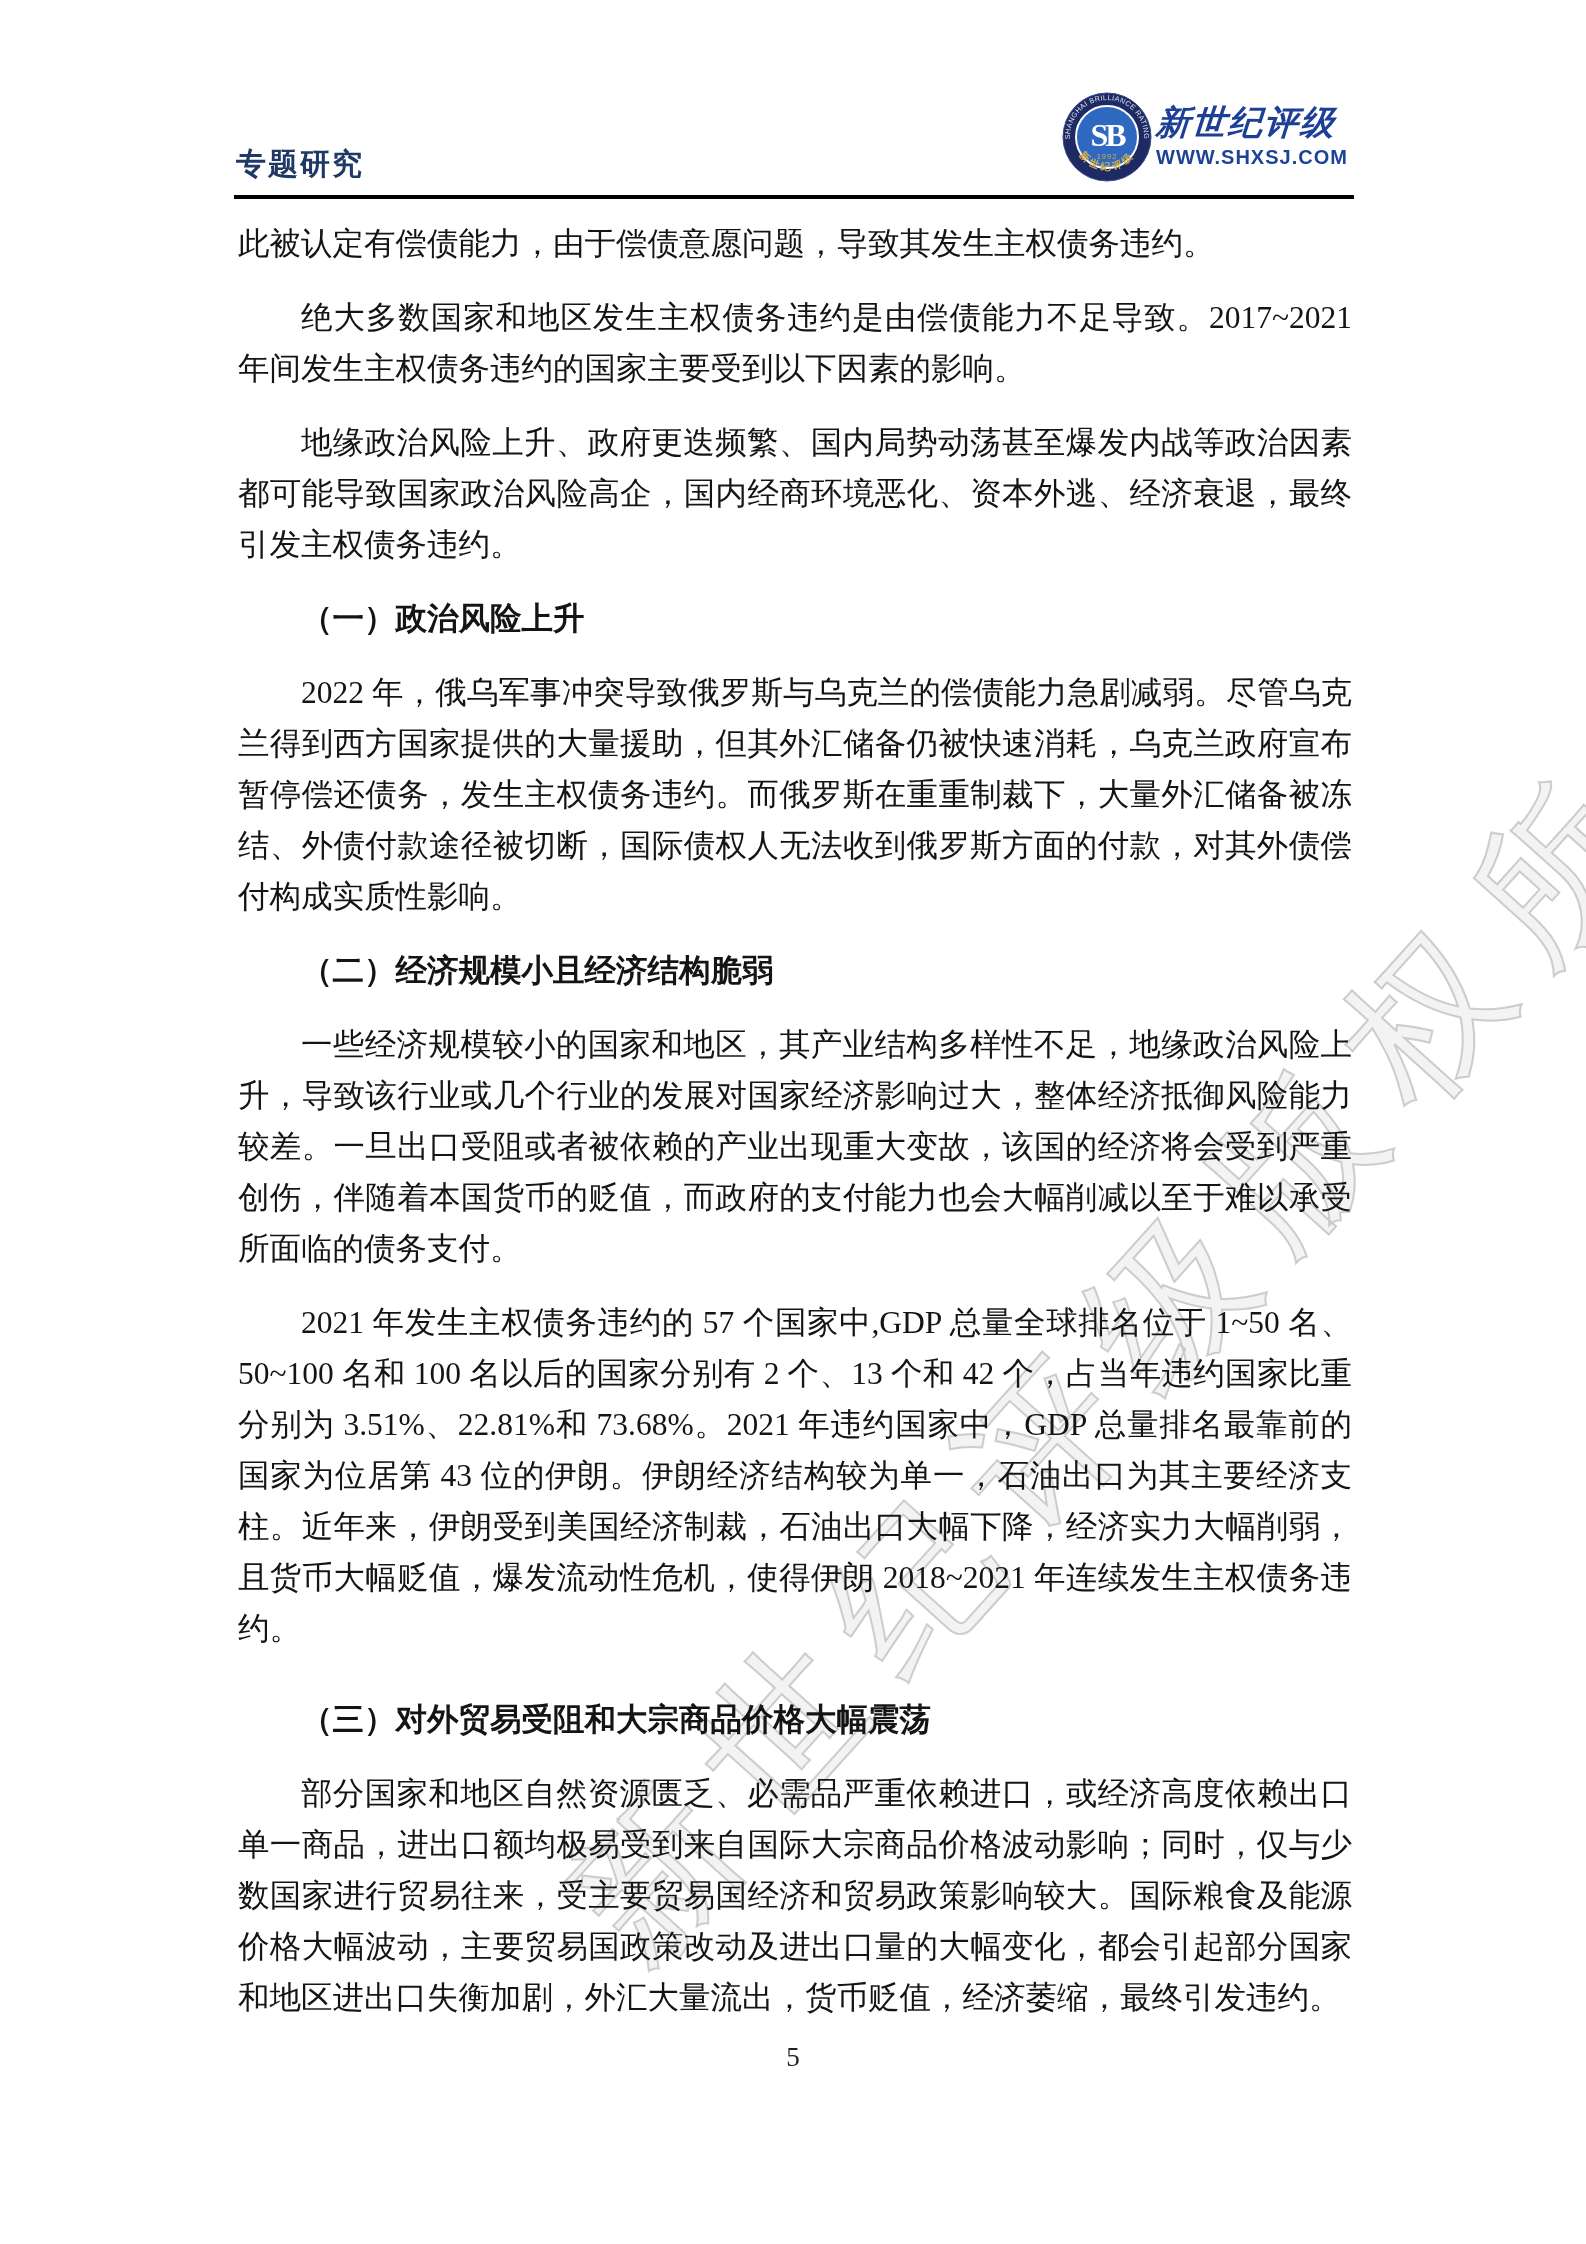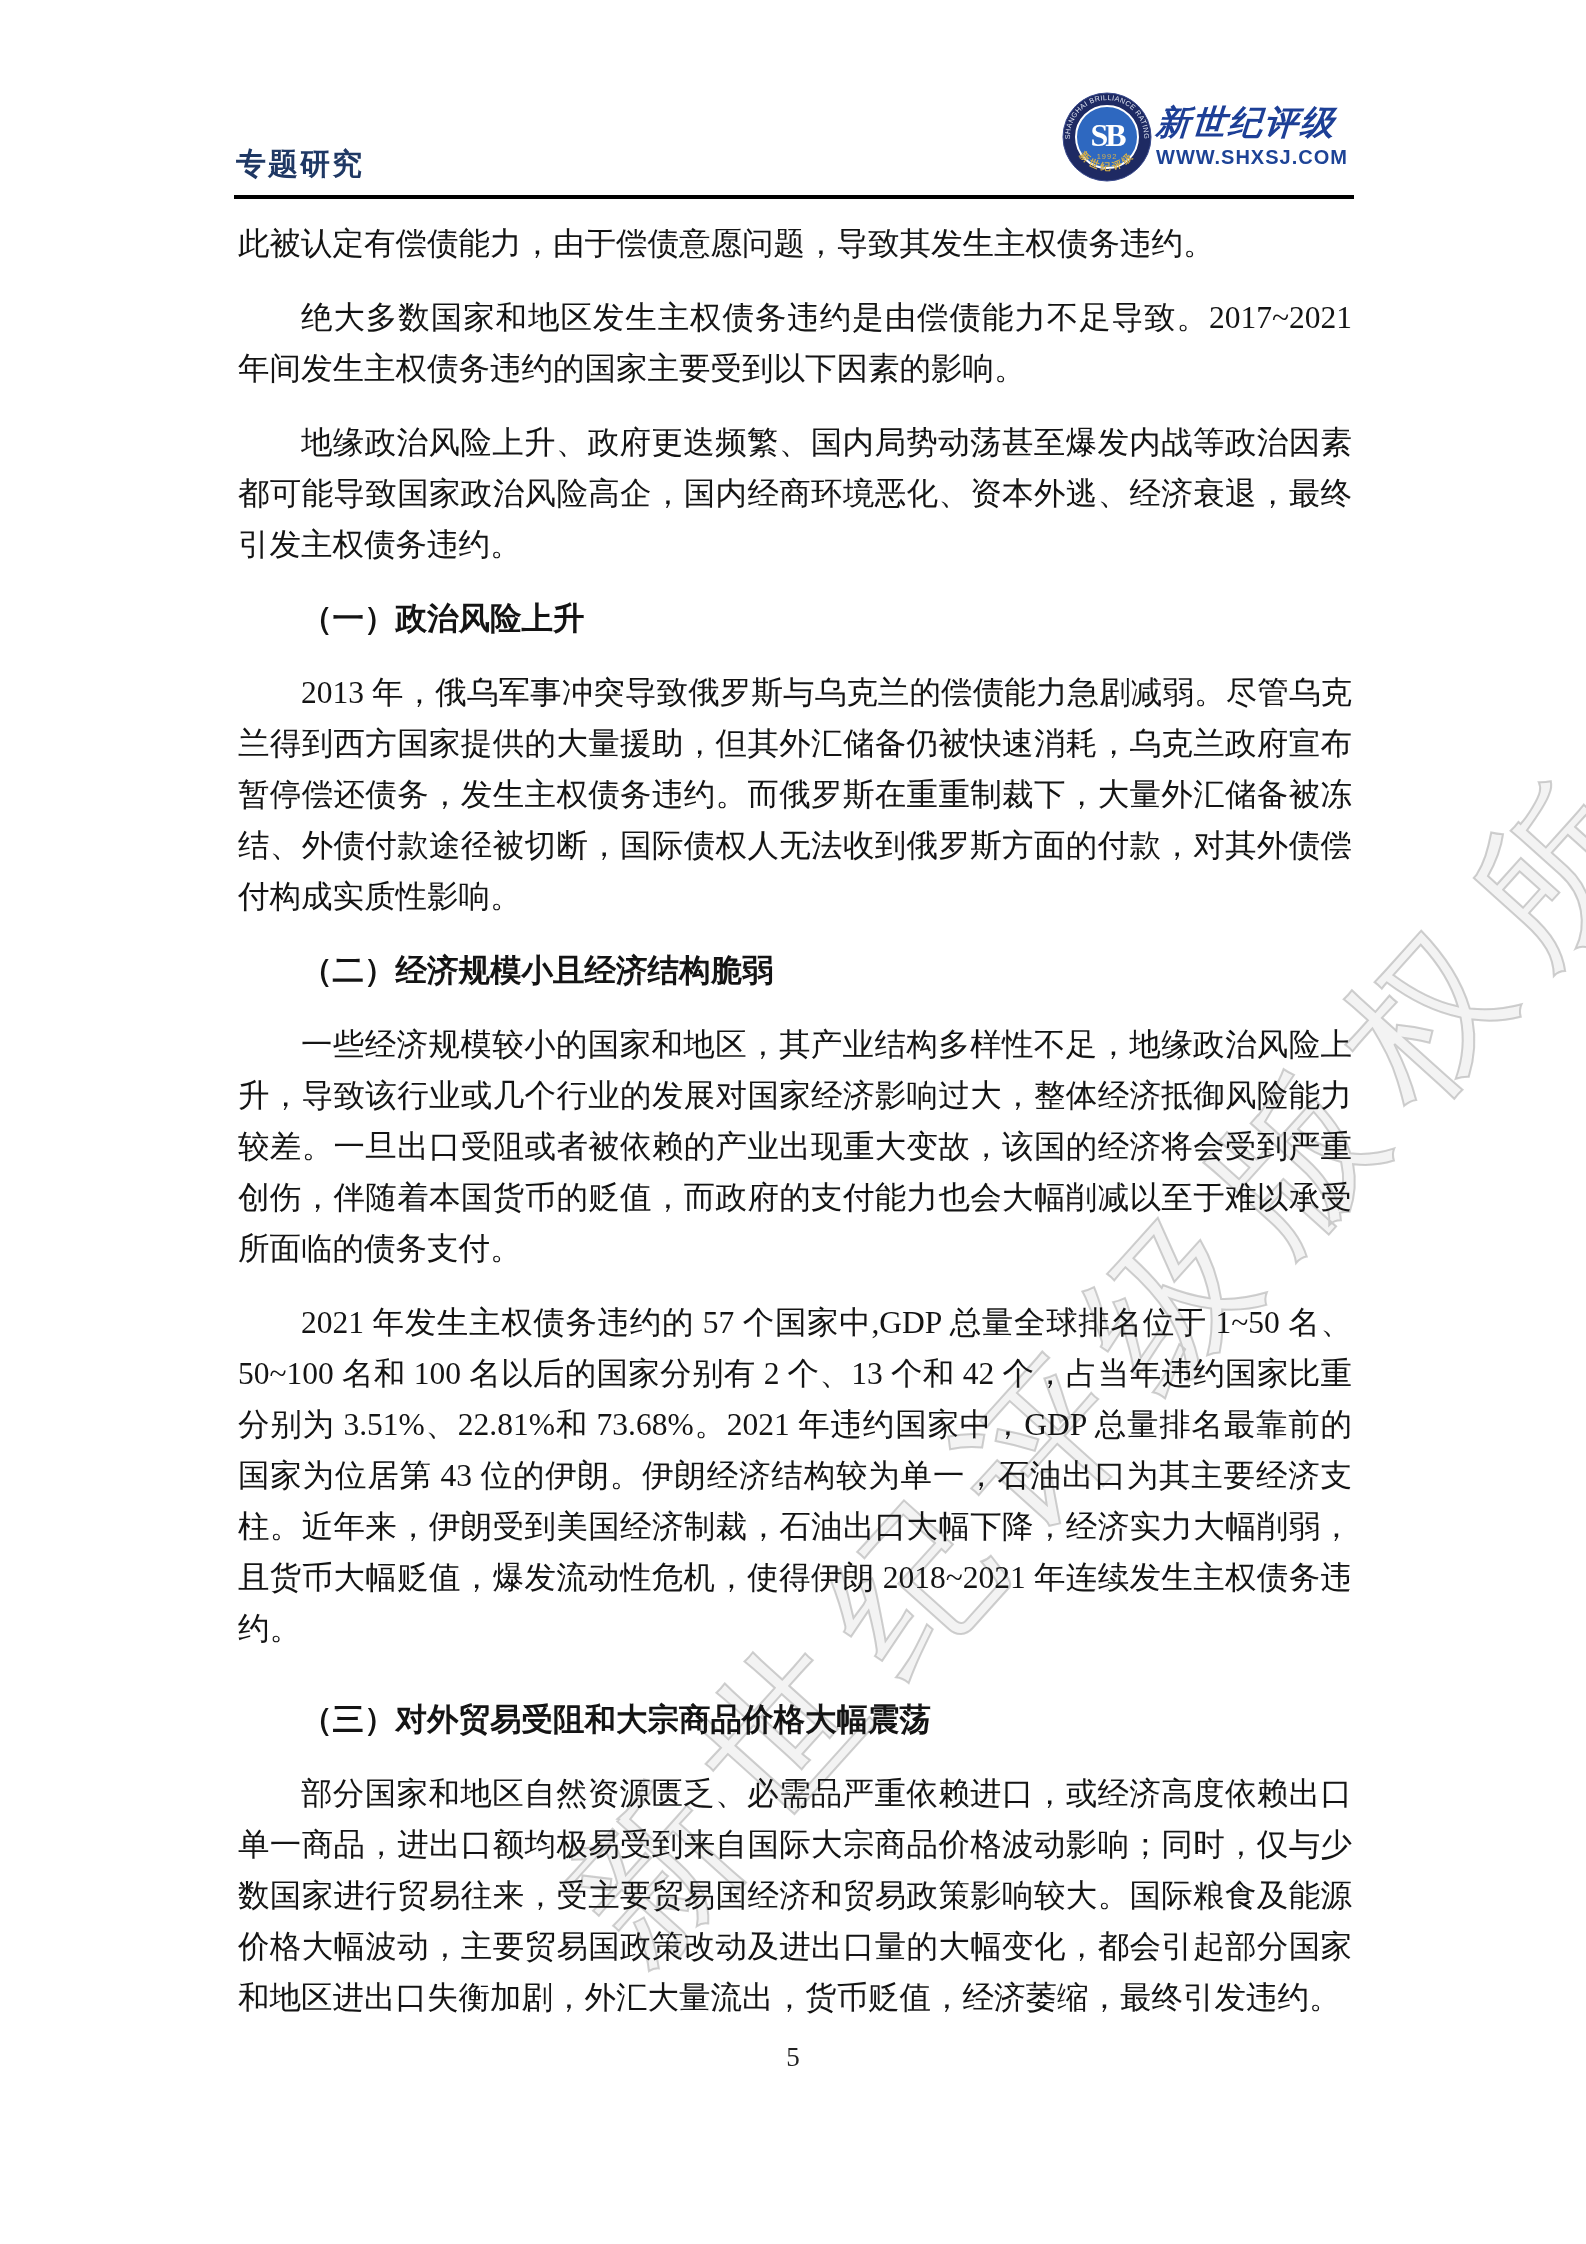--- a/index.html
+++ b/index.html
@@ -75,21 +75,21 @@
   <div class="brand">新世纪评级</div>
   <div class="site">WWW.SHXSJ.COM</div>
   <div class="doctype">专题研究</div>
   <div class="headrule"></div>
 
   <div class="bodycol">
     <p class="block first">此被认定有偿债能力，由于偿债意愿问题，导致其发生主权债务违约。</p>
     <p class="block indent">绝大多数国家和地区发生主权债务违约是由偿债能力不足导致。2017~2021 年间发生主权债务违约的国家主要受到以下因素的影响。</p>
     <p class="block indent">地缘政治风险上升、政府更迭频繁、国内局势动荡甚至爆发内战等政治因素都可能导致国家政治风险高企，国内经商环境恶化、资本外逃、经济衰退，最终引发主权债务违约。</p>
     <p class="block heading">（一）政治风险上升</p>
-    <p class="block indent">2013 年，俄乌军事冲突导致俄罗斯与乌克兰的偿债能力急剧减弱。尽管乌克兰得到西方国家提供的大量援助，但其外汇储备仍被快速消耗，乌克兰政府宣布暂停偿还债务，发生主权债务违约。而俄罗斯在重重制裁下，大量外汇储备被冻结、外债付款途径被切断，国际债权人无法收到俄罗斯方面的付款，对其外债偿付构成实质性影响。</p>
+    <p class="block indent">2022 年，俄乌军事冲突导致俄罗斯与乌克兰的偿债能力急剧减弱。尽管乌克兰得到西方国家提供的大量援助，但其外汇储备仍被快速消耗，乌克兰政府宣布暂停偿还债务，发生主权债务违约。而俄罗斯在重重制裁下，大量外汇储备被冻结、外债付款途径被切断，国际债权人无法收到俄罗斯方面的付款，对其外债偿付构成实质性影响。</p>
     <p class="block heading">（二）经济规模小且经济结构脆弱</p>
     <p class="block indent">一些经济规模较小的国家和地区，其产业结构多样性不足，地缘政治风险上升，导致该行业或几个行业的发展对国家经济影响过大，整体经济抵御风险能力较差。一旦出口受阻或者被依赖的产业出现重大变故，该国的经济将会受到严重创伤，伴随着本国货币的贬值，而政府的支付能力也会大幅削减以至于难以承受所面临的债务支付。</p>
     <p class="block indent b8">2021 年发生主权债务违约的 57 个国家中,GDP 总量全球排名位于 1~50 名、50~100 名和 100 名以后的国家分别有 2 个、13 个和 42 个，占当年违约国家比重分别为 3.51%、22.81%和 73.68%。2021 年违约国家中，GDP 总量排名最靠前的国家为位居第 43 位的伊朗。伊朗经济结构较为单一，石油出口为其主要经济支柱。近年来，伊朗受到美国经济制裁，石油出口大幅下降，经济实力大幅削弱，且货币大幅贬值，爆发流动性危机，使得伊朗 2018~2021 年连续发生主权债务违约。</p>
     <p class="block heading b9">（三）对外贸易受阻和大宗商品价格大幅震荡</p>
     <p class="block indent">部分国家和地区自然资源匮乏、必需品严重依赖进口，或经济高度依赖出口单一商品，进出口额均极易受到来自国际大宗商品价格波动影响；同时，仅与少数国家进行贸易往来，受主要贸易国经济和贸易政策影响较大。国际粮食及能源价格大幅波动，主要贸易国政策改动及进出口量的大幅变化，都会引起部分国家和地区进出口失衡加剧，外汇大量流出，货币贬值，经济萎缩，最终引发违约。</p>
   </div>
 
   <div class="pagenum">5</div>
 
 </div>

